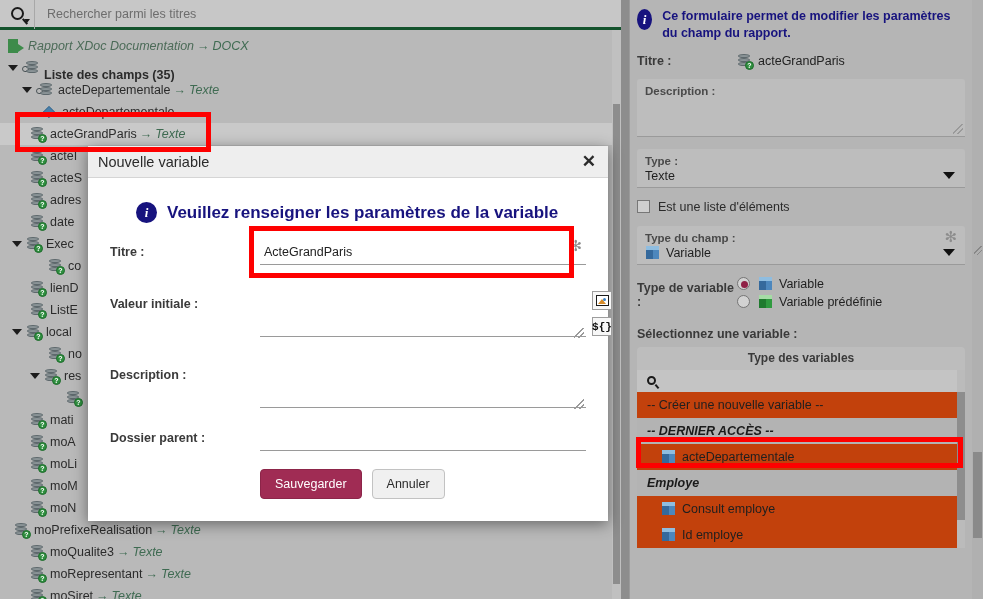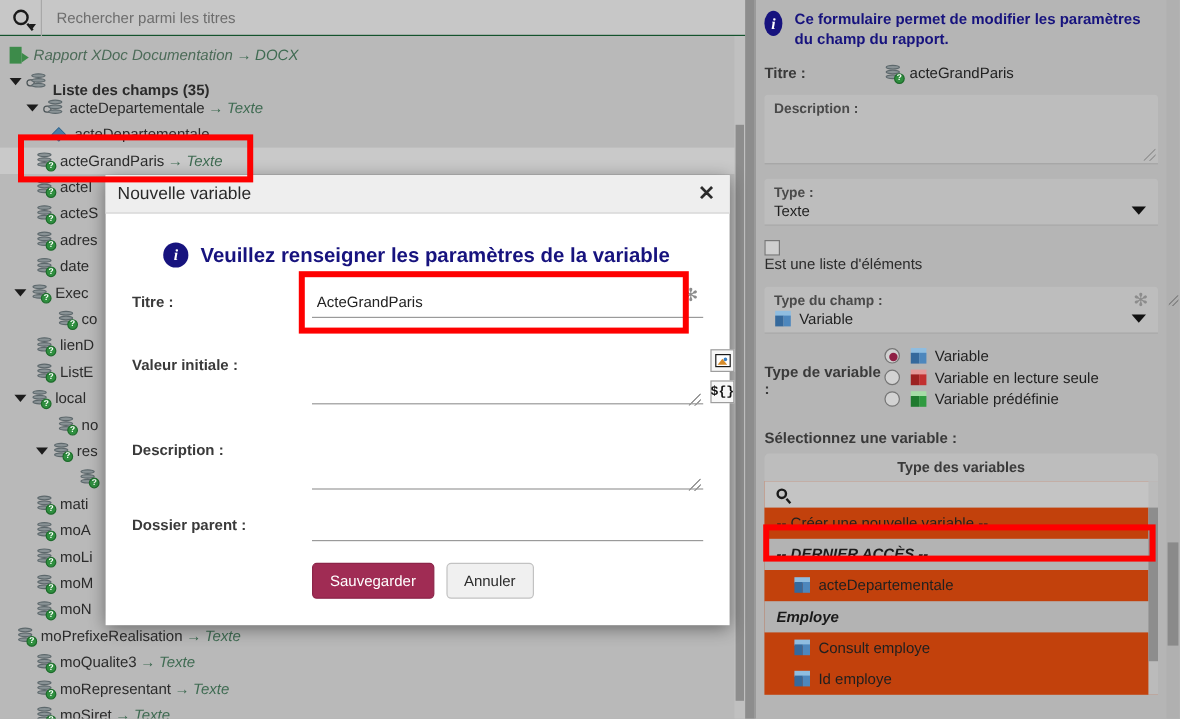--- a/index.html
+++ b/index.html
@@ -15,21 +15,21 @@
   #app { position: relative; width: 983px; height: 599px; }
 
   
   .left-panel {
     position: absolute; left: 0; top: 0; width: 621px; height: 599px;
     background: #b9b9b9;
   }
   .search-bar {
     position: absolute; left: 0; top: 0; width: 621px; height: 30px;
     background: #c7c7c7;
-    border-bottom: 1px solid #14532d;
+    border-bottom: 3px solid #14532d;
     display: flex; align-items: center;
   }
   .search-icon-wrap {
     width: 34px; height: 30px; display: flex; align-items: center; justify-content: center;
     position: relative;
   }
   .mag {
     width: 13px; height: 13px; border: 2px solid #1a1a1a; border-radius: 50%;
     position: relative; display: inline-block;
   }
@@ -222,21 +222,21 @@
   .rbox-label { color: #4a4a4a; font-size: 11.5px; margin-bottom: 2px; font-weight: bold;}
   .rbox-desc { height: 58px; }
   .rbox-val { color: #1f1f1f; font-size: 12.5px; display: flex; align-items: center; }
   .caret-dn {
     position: absolute; right: 10px; bottom: 8px;
     width: 0; height: 0; border-left: 6px solid transparent; border-right: 6px solid transparent;
     border-top: 7px solid #111;
   }
   .rstar { position: absolute; right: 8px; top: 2px; color: #8c8c8c; font-size: 15px; }
 
-  .chkrow { display: flex; align-items: flex-start; margin-bottom: 12px; flex-direction: column; }
+  .chkrow { display: flex; align-items: center; margin-bottom: 12px; }
   .chk {
     width: 13px; height: 13px; border: 1px solid #777; background: #cfcfcf; margin-right: 8px;
   }
   .chklbl { color: #2b2b2b; font-size: 12.5px; }
 
   .radio-block { display: flex; align-items: center; margin-bottom: 14px; }
   .radio-items { flex: 1; }
   .radio-item { display: flex; align-items: center; margin-bottom: 4px; }
   .radio {
     width: 13px; height: 13px; border-radius: 50%; border: 1px solid #757575; background: #d2d2d2;
@@ -685,29 +685,20 @@
           <span class="radio on"></span>
           <span class="cube cube-blue">
               <span class="top"></span>
               <span class="bl"></span>
               <span class="br"></span>
             </span>
           <span class="radio-lbl">Variable</span>
         </div>
         <div class="radio-item">
           <span class="radio"></span>
-          <span class="cube cube-red">
-              <span class="top"></span>
-              <span class="bl"></span>
-              <span class="br"></span>
-            </span>
-          <span class="radio-lbl">Variable en lecture seule</span>
-        </div>
-        <div class="radio-item">
-          <span class="radio"></span>
           <span class="cube cube-green">
               <span class="top"></span>
               <span class="bl"></span>
               <span class="br"></span>
             </span>
           <span class="radio-lbl">Variable prédéfinie</span>
         </div>
       </div>
     </div>
 

